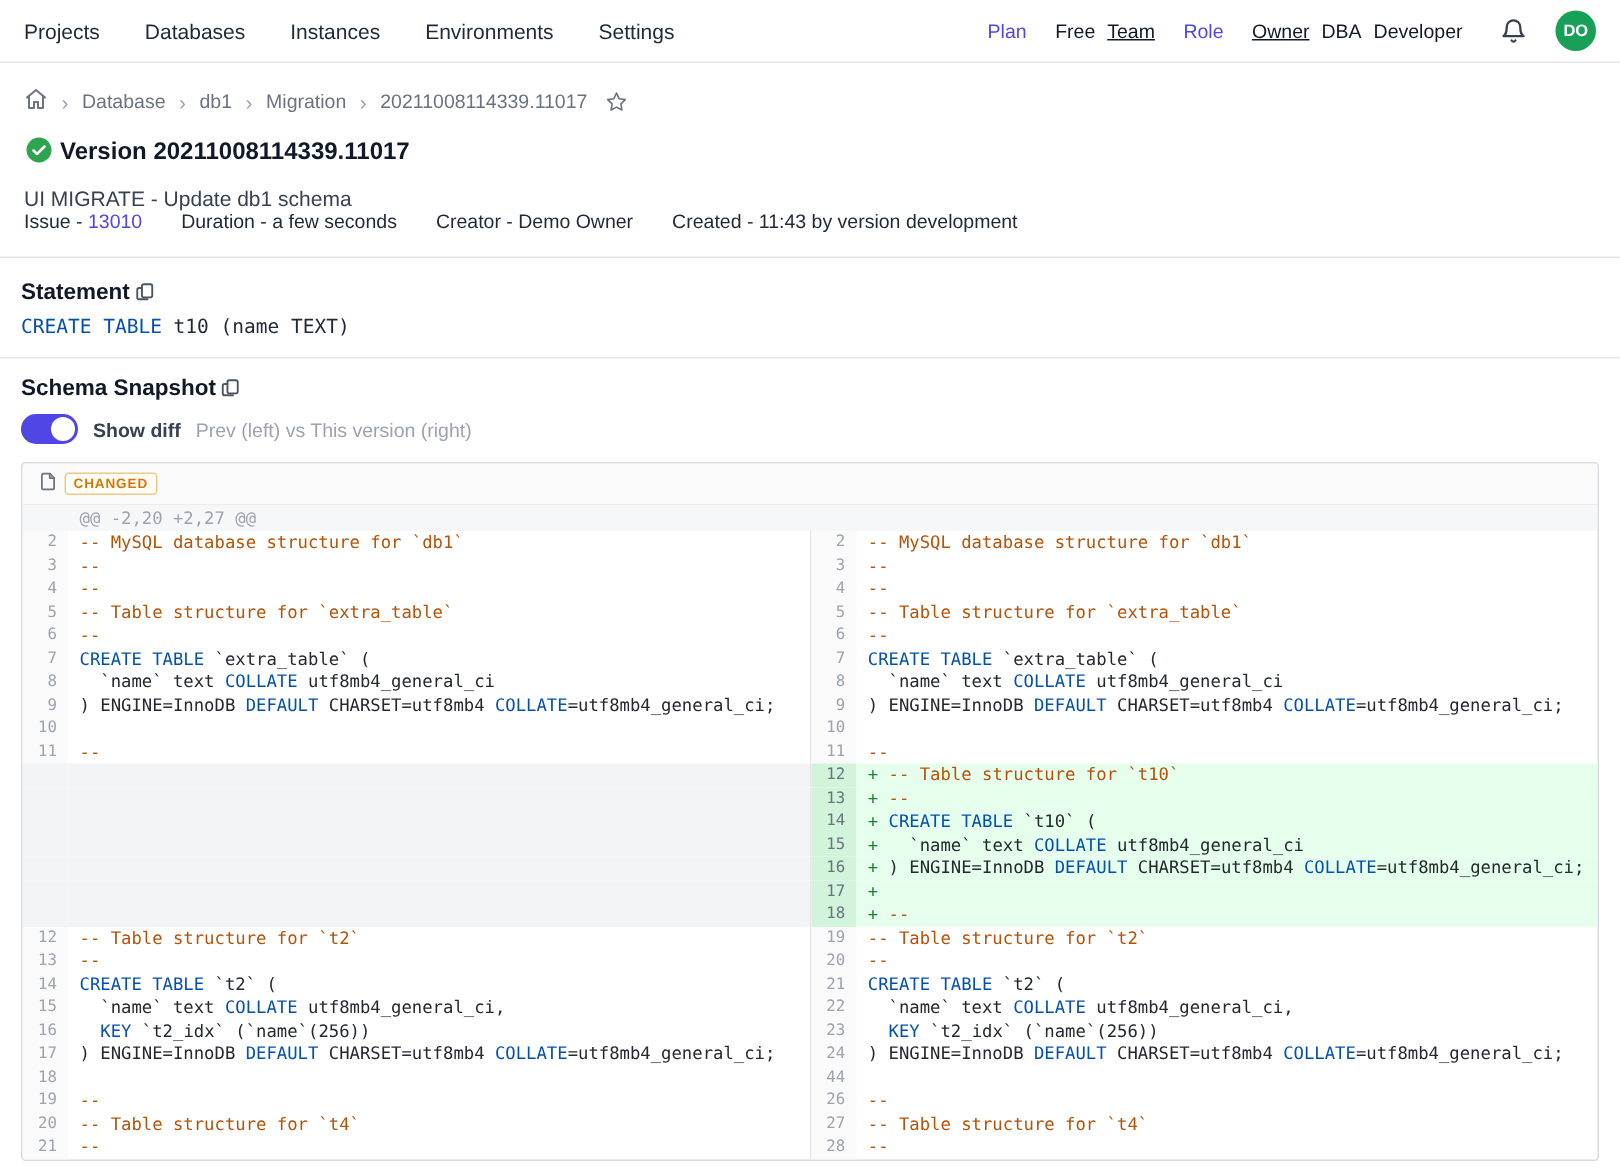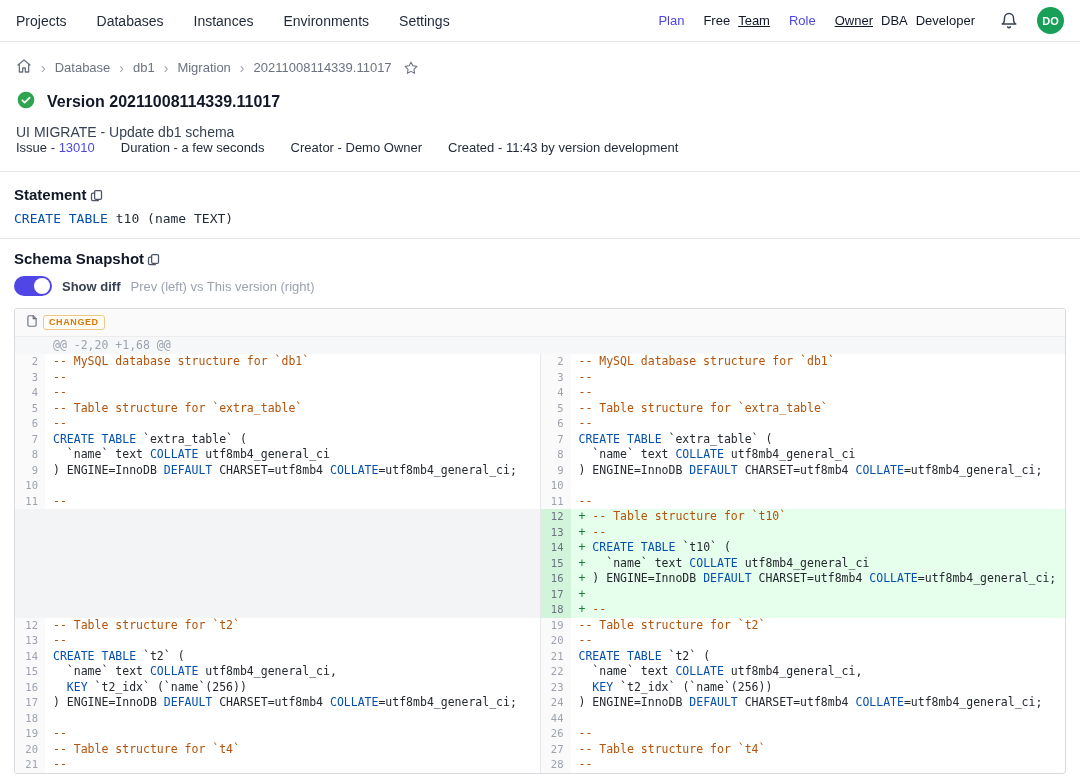--- a/index.html
+++ b/index.html
@@ -21,31 +21,31 @@
 
   
   .breadcrumb{display:flex;align-items:center;gap:9px;padding:16px 16px 0;color:#6b7280;font-size:13px}
   .bc-items{display:flex;align-items:center;gap:9px}
   .bc-sep{color:#9ca3af;font-size:14px}
   .bc-item{cursor:pointer}
   .star{display:flex;align-items:center;cursor:pointer;margin-left:2px}
 
   
   .version{padding:13px 16px 16px}
-  .v-title-row{display:flex;align-items:center;gap:11px}
+  .v-title-row{display:flex;align-items:center;gap:4px}
   .v-title-row h1{font-size:16px;font-weight:700;color:#111827}
   .v-sub{margin-top:11px;font-size:14px;color:#374151}
   .v-meta{display:flex;gap:26px;font-size:13px;color:#1f2937;align-items:center}
   .link{color:var(--accent);text-decoration:none;cursor:pointer}
 
   hr{border:none;border-top:1px solid #e5e7eb}
 
   
   .sec{padding:14px 14px 12px}
-  .sec-head{display:flex;align-items:flex-end;gap:2px}
+  .sec-head{display:flex;align-items:center;gap:2px}
   .sec-head h2{font-size:15px;font-weight:700;color:#111827}
   .copy{display:flex;align-items:center;cursor:pointer}
   .sql{margin-top:8px;font-family:"DejaVu Sans Mono",monospace;font-size:13px;color:#1f2937;white-space:pre}
 
   .toggle-row{margin-top:9px;display:flex;align-items:center;gap:10px}
   .toggle{width:38px;height:20px;border-radius:10px;background:#d1d5db;position:relative;cursor:pointer;flex:none}
   .toggle.on{background:var(--accent)}
   .knob{position:absolute;left:2px;top:2px;width:16px;height:16px;border-radius:50%;background:#fff;transition:left .1s}
   .toggle.on .knob{left:20px}
   .toggle-label{font-size:13px;font-weight:600;color:#374151}
@@ -186,21 +186,21 @@
   <div class="diff">
     <div class="diff-head">
       <span>
         <svg viewBox="0 0 24 24" width="14" height="14" fill="none" stroke="#6b7280" stroke-width="2" stroke-linecap="round" stroke-linejoin="round">
             <path d="M14 3H7a2 2 0 00-2 2v14a2 2 0 002 2h10a2 2 0 002-2V8z"></path>
             <path d="M14 3v5h5"></path>
           </svg>
       </span>
       <span class="badge">CHANGED</span>
     </div>
-    <div class="hunk">@@ -2,20 +1,68 @@</div>
+    <div class="hunk">@@ -2,20 +2,27 @@</div>
     <div>
         <div class="diff-row"><div class="gut">2</div><div class="code left"><span class="tok-c">-- MySQL database structure for `db1`</span></div><div class="gut">2</div><div class="code"><span class="tok-c">-- MySQL database structure for `db1`</span></div></div>
         <div class="diff-row"><div class="gut">3</div><div class="code left"><span class="tok-c">--</span></div><div class="gut">3</div><div class="code"><span class="tok-c">--</span></div></div>
         <div class="diff-row"><div class="gut">4</div><div class="code left"><span class="tok-c">--</span></div><div class="gut">4</div><div class="code"><span class="tok-c">--</span></div></div>
         <div class="diff-row"><div class="gut">5</div><div class="code left"><span class="tok-c">-- Table structure for `extra_table`</span></div><div class="gut">5</div><div class="code"><span class="tok-c">-- Table structure for `extra_table`</span></div></div>
         <div class="diff-row"><div class="gut">6</div><div class="code left"><span class="tok-c">--</span></div><div class="gut">6</div><div class="code"><span class="tok-c">--</span></div></div>
         <div class="diff-row"><div class="gut">7</div><div class="code left"><span class="tok-k">CREATE TABLE</span> `extra_table` (</div><div class="gut">7</div><div class="code"><span class="tok-k">CREATE TABLE</span> `extra_table` (</div></div>
         <div class="diff-row"><div class="gut">8</div><div class="code left">  `name` text <span class="tok-k">COLLATE</span> utf8mb4_general_ci</div><div class="gut">8</div><div class="code">  `name` text <span class="tok-k">COLLATE</span> utf8mb4_general_ci</div></div>
         <div class="diff-row"><div class="gut">9</div><div class="code left">) ENGINE=InnoDB <span class="tok-k">DEFAULT</span> CHARSET=utf8mb4 <span class="tok-k">COLLATE</span>=utf8mb4_general_ci;</div><div class="gut">9</div><div class="code">) ENGINE=InnoDB <span class="tok-k">DEFAULT</span> CHARSET=utf8mb4 <span class="tok-k">COLLATE</span>=utf8mb4_general_ci;</div></div>
         <div class="diff-row"><div class="gut">10</div><div class="code left"></div><div class="gut">10</div><div class="code"></div></div>

